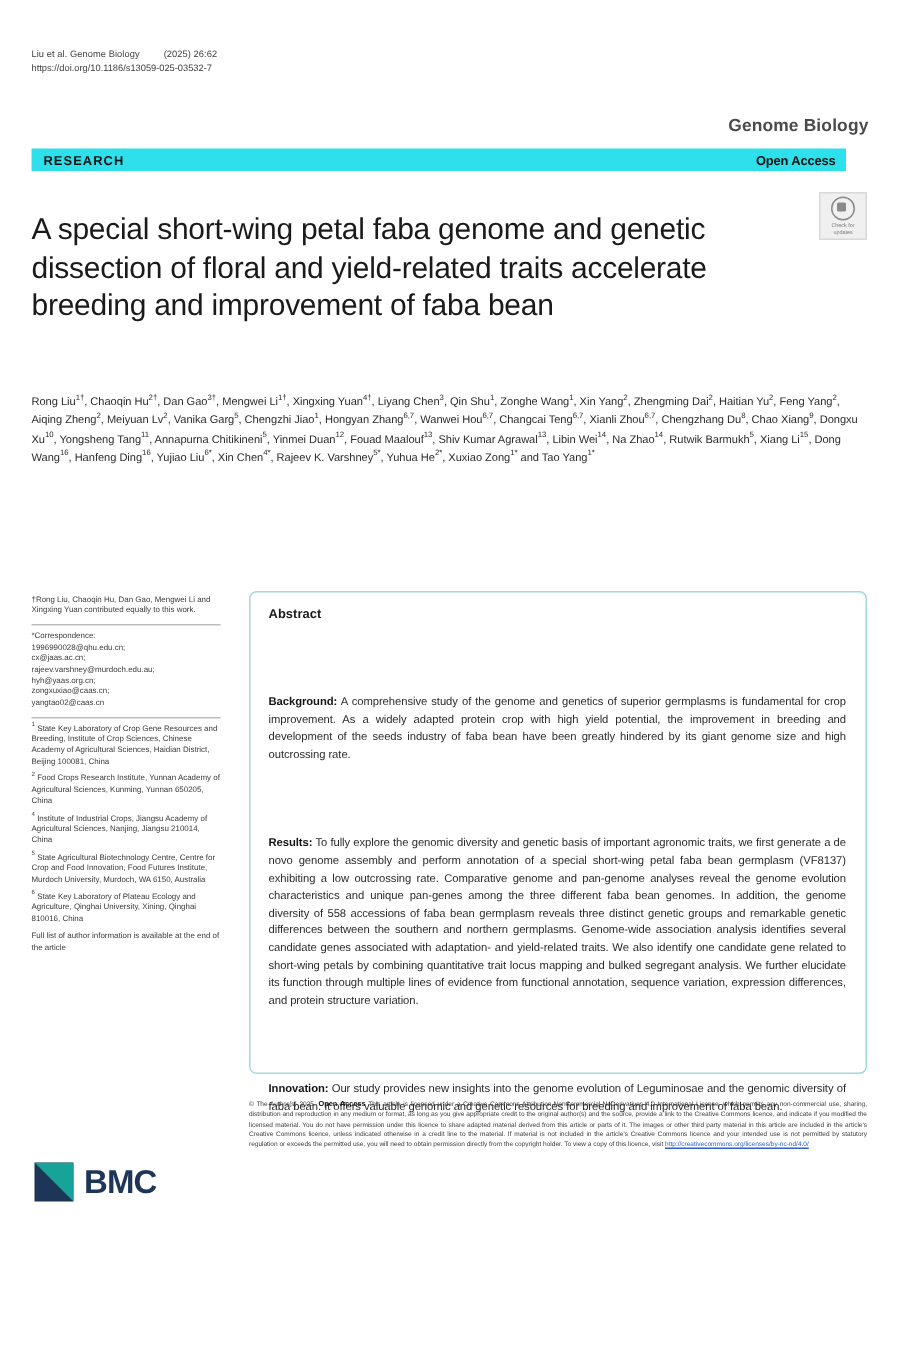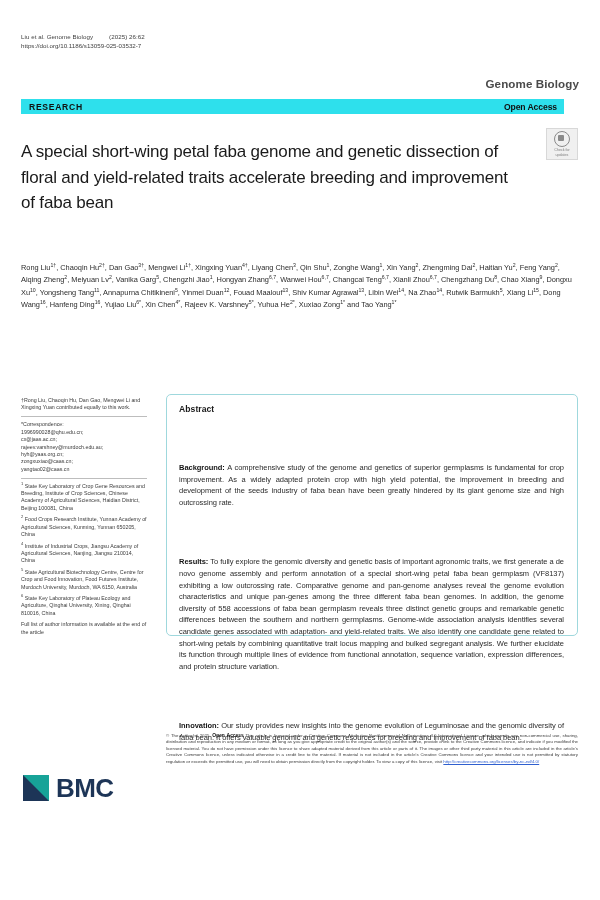--- a/index.html
+++ b/index.html
@@ -120,21 +120,21 @@
     line-height: 1.25;
     text-align: center;
   }
 
   
   .title {
     position: absolute;
     left: 21px;
     top: 128px;
     width: 500px;
-    font-size: 17px;
+    font-size: 20px;
     line-height: 25.4px;
     font-weight: 400;
     color: #1a1a1a;
     letter-spacing: -0.18px;
   }
 
   
   .authors {
     position: absolute;
     left: 21px;
@@ -176,21 +176,21 @@
   }
   .sb-aff { margin-top: 4px; }
   .sb-fulllist { margin-top: 4px; }
 
   
   .abstract {
     position: absolute;
     left: 166px;
     top: 394px;
     width: 412px;
-    height: 242px;
+    height: 322px;
     box-sizing: border-box;
     border: 0.9px solid #9fd8dd;
     border-radius: 5px;
     background: #ffffff;
     padding: 9px 13px 9px 12px;
   }
   .abstract-heading {
     font-size: 8.6px;
     font-weight: 700;
     color: #1a1a1a;
@@ -250,21 +250,21 @@
     content: "";
     position: absolute;
     right: 0;
     top: 0;
     width: 0; height: 0;
     border-style: solid;
     border-width: 0 26px 26px 0;
     border-color: transparent #17a398 transparent transparent;
   }
   .bmc-word {
-    font-size: 26px;
+    font-size: 22px;
     font-weight: 700;
     color: #1d3557;
     letter-spacing: -0.6px;
     margin-left: 7px;
     line-height: 1;
   }
 </style>
 </head>
 <body>
 

